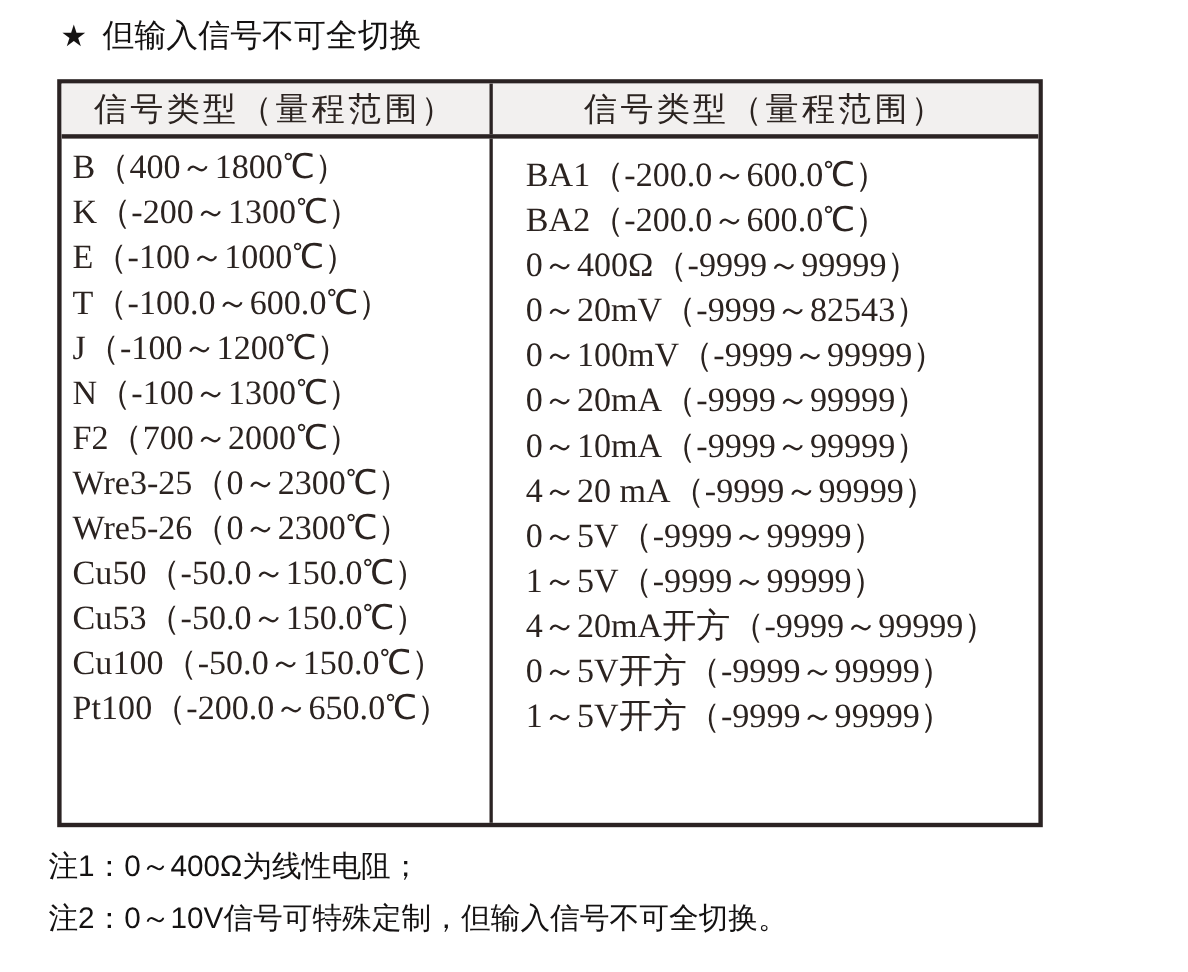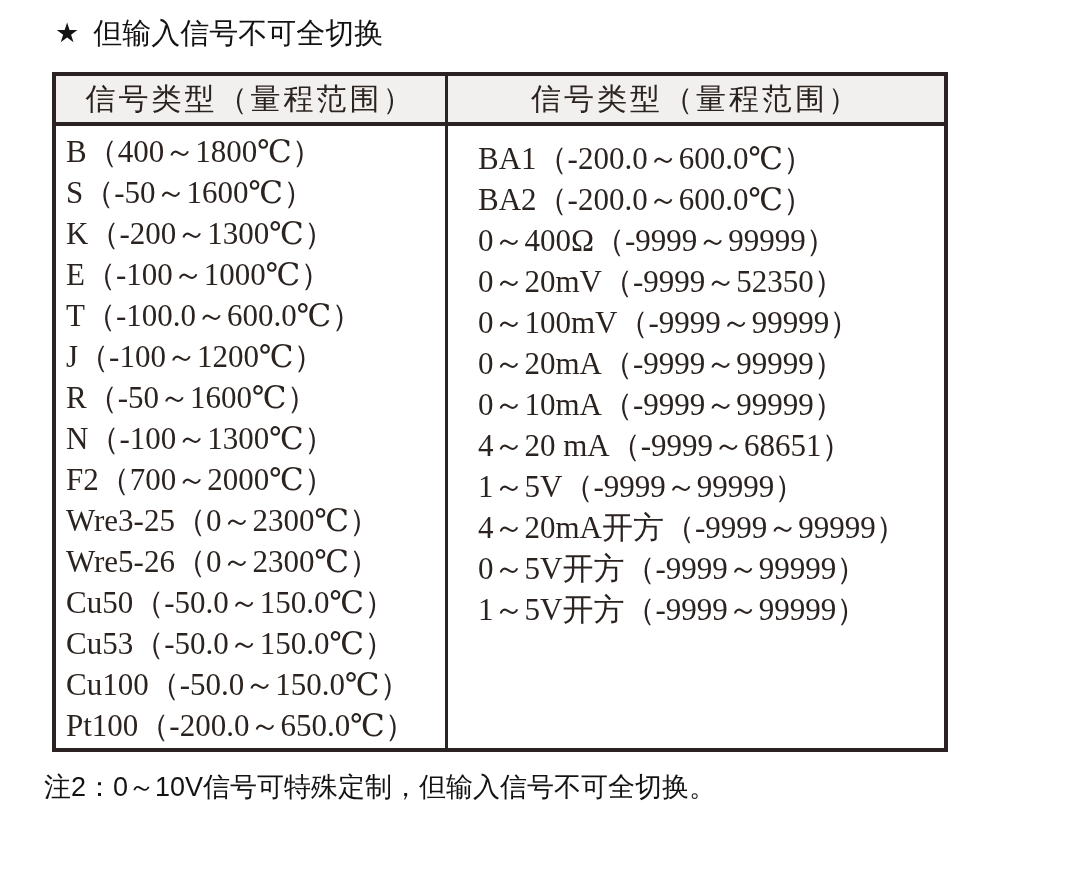--- a/index.html
+++ b/index.html
@@ -73,20 +73,21 @@
     padding: 5px 4px 0 10px;
   }
   .col.right {
     flex: 1 1 auto;
     border-left: 3px solid #2b2323;
     padding: 12px 4px 16px 30px;
   }
   .col .row {
     line-height: 41px;
     white-space: nowrap;
+    font-family: Liberation Serif, serif;
   }
   
   .notes {
     position: absolute;
     left: 44px;
     top: 763px;
     font-size: 27px;
     color: #141212;
   }
   .notes .note {
@@ -105,49 +106,49 @@
   </div>
 
   <div class="signal-table">
     <div class="thead">
       <div class="th left">信号类型（量程范围）</div>
       <div class="th right">信号类型（量程范围）</div>
     </div>
     <div class="tbody">
       <div class="col left">
           <div class="row">B（400～1800℃）</div>
-          <div class="row">S（-50～1600℃）</div>
           <div class="row">K（-200～1300℃）</div>
           <div class="row">E（-100～1000℃）</div>
           <div class="row">T（-100.0～600.0℃）</div>
           <div class="row">J（-100～1200℃）</div>
-          <div class="row">R（-50～1600℃）</div>
           <div class="row">N（-100～1300℃）</div>
           <div class="row">F2（700～2000℃）</div>
           <div class="row">Wre3-25（0～2300℃）</div>
           <div class="row">Wre5-26（0～2300℃）</div>
           <div class="row">Cu50（-50.0～150.0℃）</div>
           <div class="row">Cu53（-50.0～150.0℃）</div>
           <div class="row">Cu100（-50.0～150.0℃）</div>
           <div class="row">Pt100（-200.0～650.0℃）</div>
         </div>
       <div class="col right">
           <div class="row">BA1（-200.0～600.0℃）</div>
           <div class="row">BA2（-200.0～600.0℃）</div>
           <div class="row">0～400Ω（-9999～99999）</div>
-          <div class="row">0～20mV（-9999～52350）</div>
+          <div class="row">0～20mV（-9999～82543）</div>
           <div class="row">0～100mV（-9999～99999）</div>
           <div class="row">0～20mA（-9999～99999）</div>
           <div class="row">0～10mA（-9999～99999）</div>
-          <div class="row">4～20 mA（-9999～68651）</div>
+          <div class="row">4～20 mA（-9999～99999）</div>
+          <div class="row">0～5V（-9999～99999）</div>
           <div class="row">1～5V（-9999～99999）</div>
           <div class="row">4～20mA开方（-9999～99999）</div>
           <div class="row">0～5V开方（-9999～99999）</div>
           <div class="row">1～5V开方（-9999～99999）</div>
         </div>
     </div>
   </div>
 
   <div class="notes">
+    <div class="note">注1：0～400Ω为线性电阻；</div>
     <div class="note">注2：0～10V信号可特殊定制，但输入信号不可全切换。</div>
   </div>
 
 </div>
 
 </body></html>

